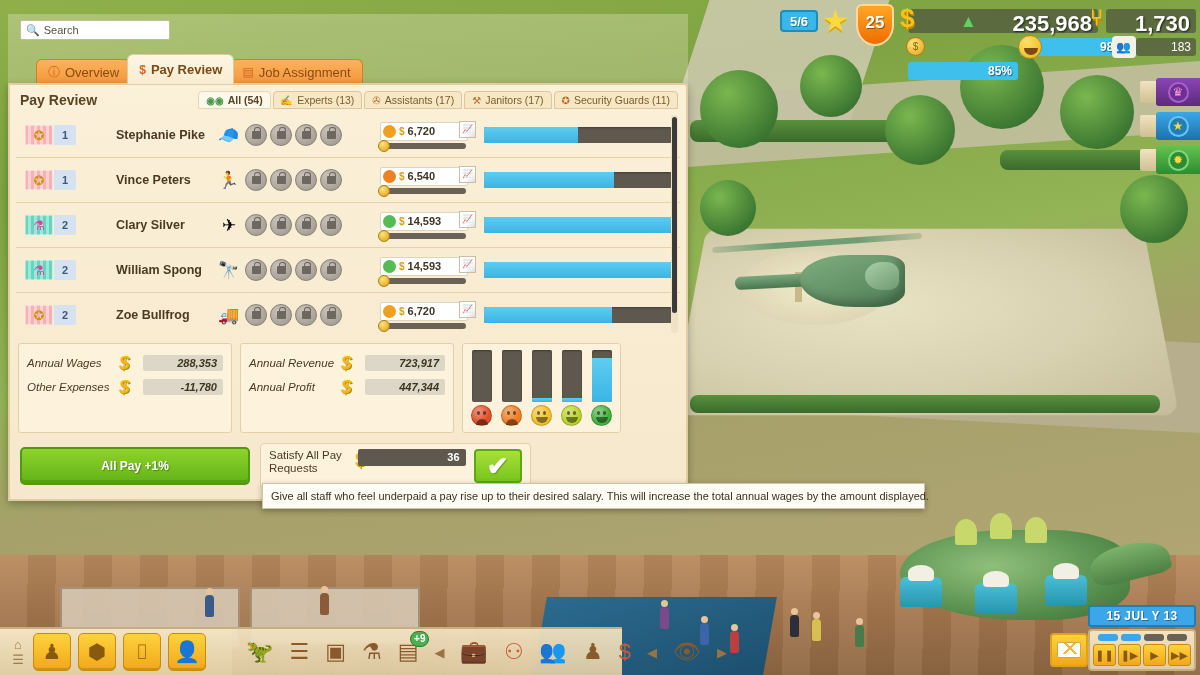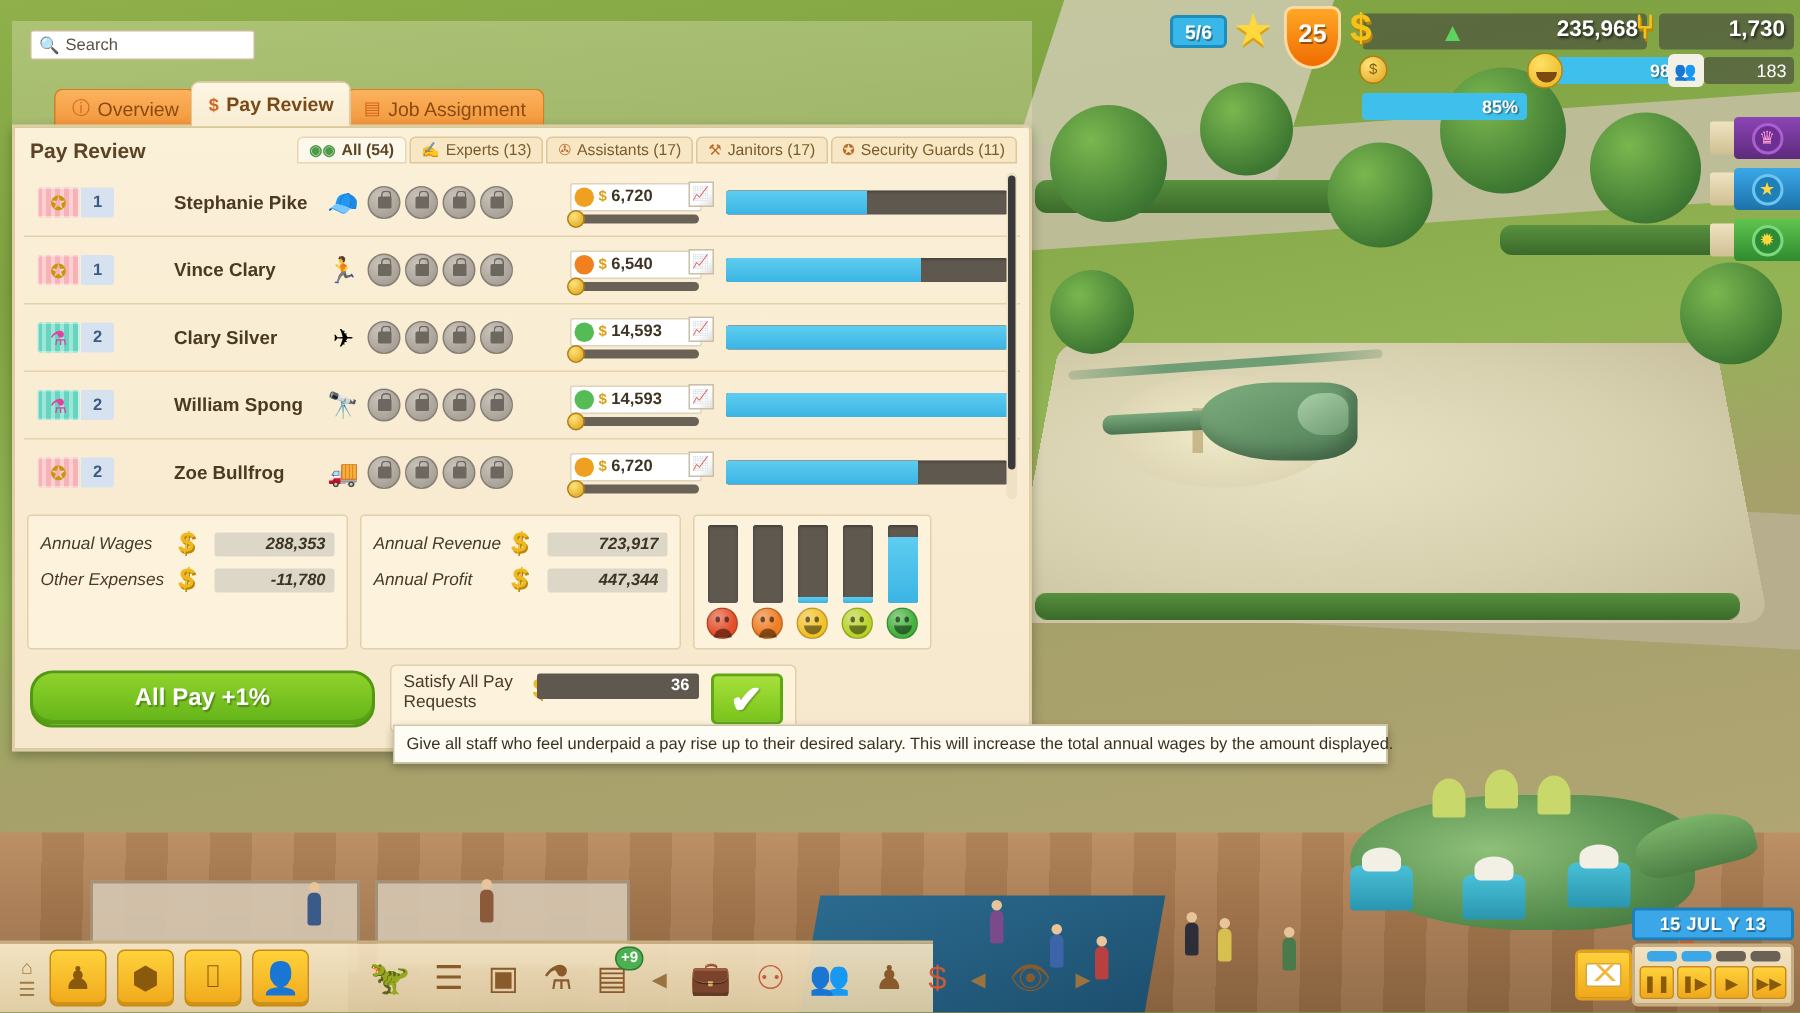--- a/index.html
+++ b/index.html
@@ -141,21 +141,21 @@
   }
   .money-bar {
     position:absolute; left:128px; top:3px; width:190px; height:24px;
     background:rgba(60,60,60,.55); border-radius:3px;
   }
   .money-ico {
     position:absolute; left:-8px; top:-6px; font-size:26px; color:#f5c21b;
     font-weight:bold; text-shadow:1px 2px 0 #b8860b;
   }
   .money-val {
-    position:absolute; right:6px; top:2px; color:#fff; font-size:15px; font-weight:bold;
+    position:absolute; right:6px; top:2px; color:#fff; font-size:22px; font-weight:bold;
     text-shadow:1px 1px 2px rgba(0,0,0,.7);
   }
   .tree-ico { position:absolute; left:52px; top:3px; color:#5fd35f; font-size:17px; }
   .dna-bar {
     position:absolute; left:326px; top:3px; width:90px; height:24px;
     background:rgba(60,60,60,.55); border-radius:3px;
   }
   .dna-ico {
     position:absolute; left:-16px; top:-4px; font-size:22px; color:#f5c21b; font-weight:bold;
     text-shadow:1px 2px 0 #b8860b;
@@ -517,24 +517,24 @@
     box-shadow:0 2px 6px rgba(0,0,0,.3);
     font-size:11px; color:#3a3120; line-height:24px; padding:0 8px;
     z-index:70; white-space:nowrap;
   }
 
   
   .actions {
     display:flex; align-items:center; gap:10px; padding:6px 10px 10px 10px;
   }
   .btn-allpay {
-    width:230px; height:38px; border-radius:15px;
+    width:230px; height:38px; border-radius:5px;
     background:linear-gradient(#8fd22b,#62b318);
     border:2px solid #4f9a12;
-    color:#fff; font-size:16px; font-weight:bold;
+    color:#fff; font-size:12px; font-weight:bold;
     display:flex; align-items:center; justify-content:center;
     text-shadow:1px 1px 1px rgba(0,0,0,.3);
     box-shadow:inset 0 -3px 0 rgba(0,0,0,.12);
   }
   .satisfy-group {
     display:flex; gap:8px;
     background:#fdf3dd; border:1px solid #e2d0aa; border-radius:4px;
     padding:5px 8px; flex:none;
   }
   .satisfy-label { font-size:11.5px; color:#4a3a22; width:78px; line-height:13px; }
@@ -749,21 +749,21 @@
               </div>
             </div>
           </div>
           <div class="srow">
             <div class="c-type">
               <div class="type-badge tb-sec">✪</div>
             </div>
             <div class="c-rank">
               <div class="rank-box">1</div>
             </div>
-            <div class="c-name">Vince Clary</div>
+            <div class="c-name">Vince Peters</div>
             <div class="c-qual">
               <div class="qual-main">🏃</div>
               <div class="qual-lock">
                 <div class="lock-shape"></div>
               </div>
               <div class="qual-lock">
                 <div class="lock-shape"></div>
               </div>
               <div class="qual-lock">
                 <div class="lock-shape"></div>

